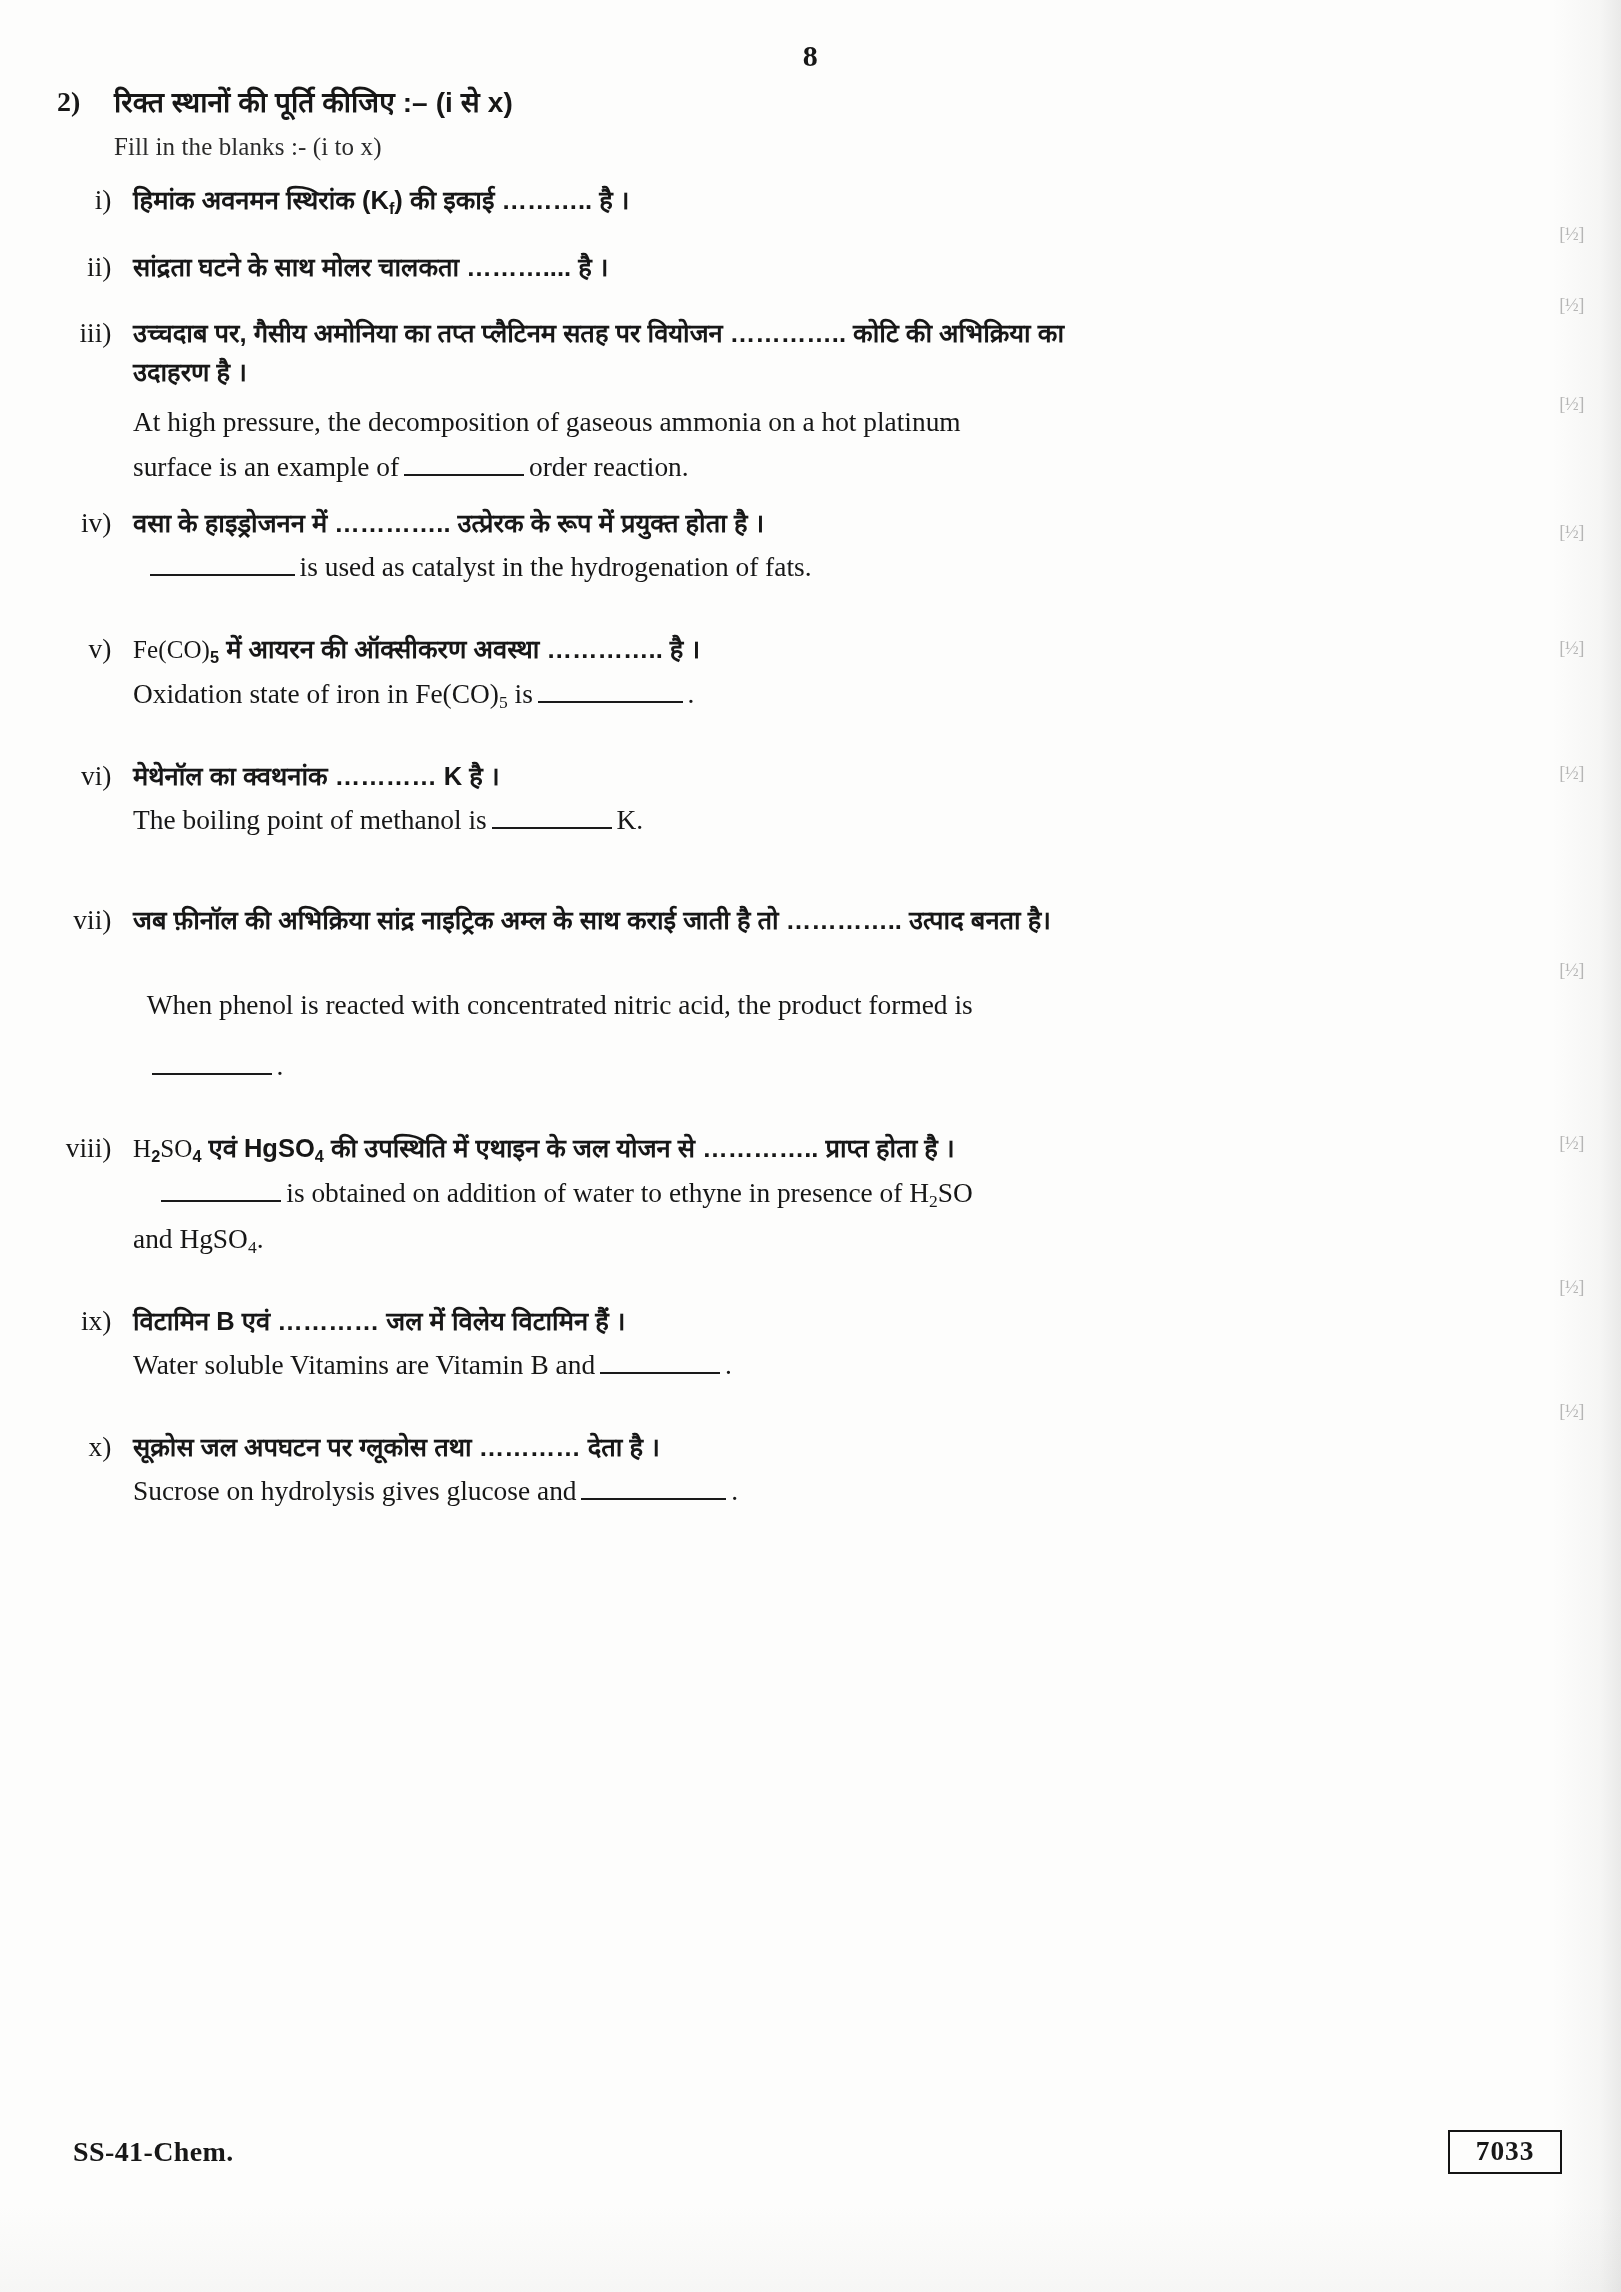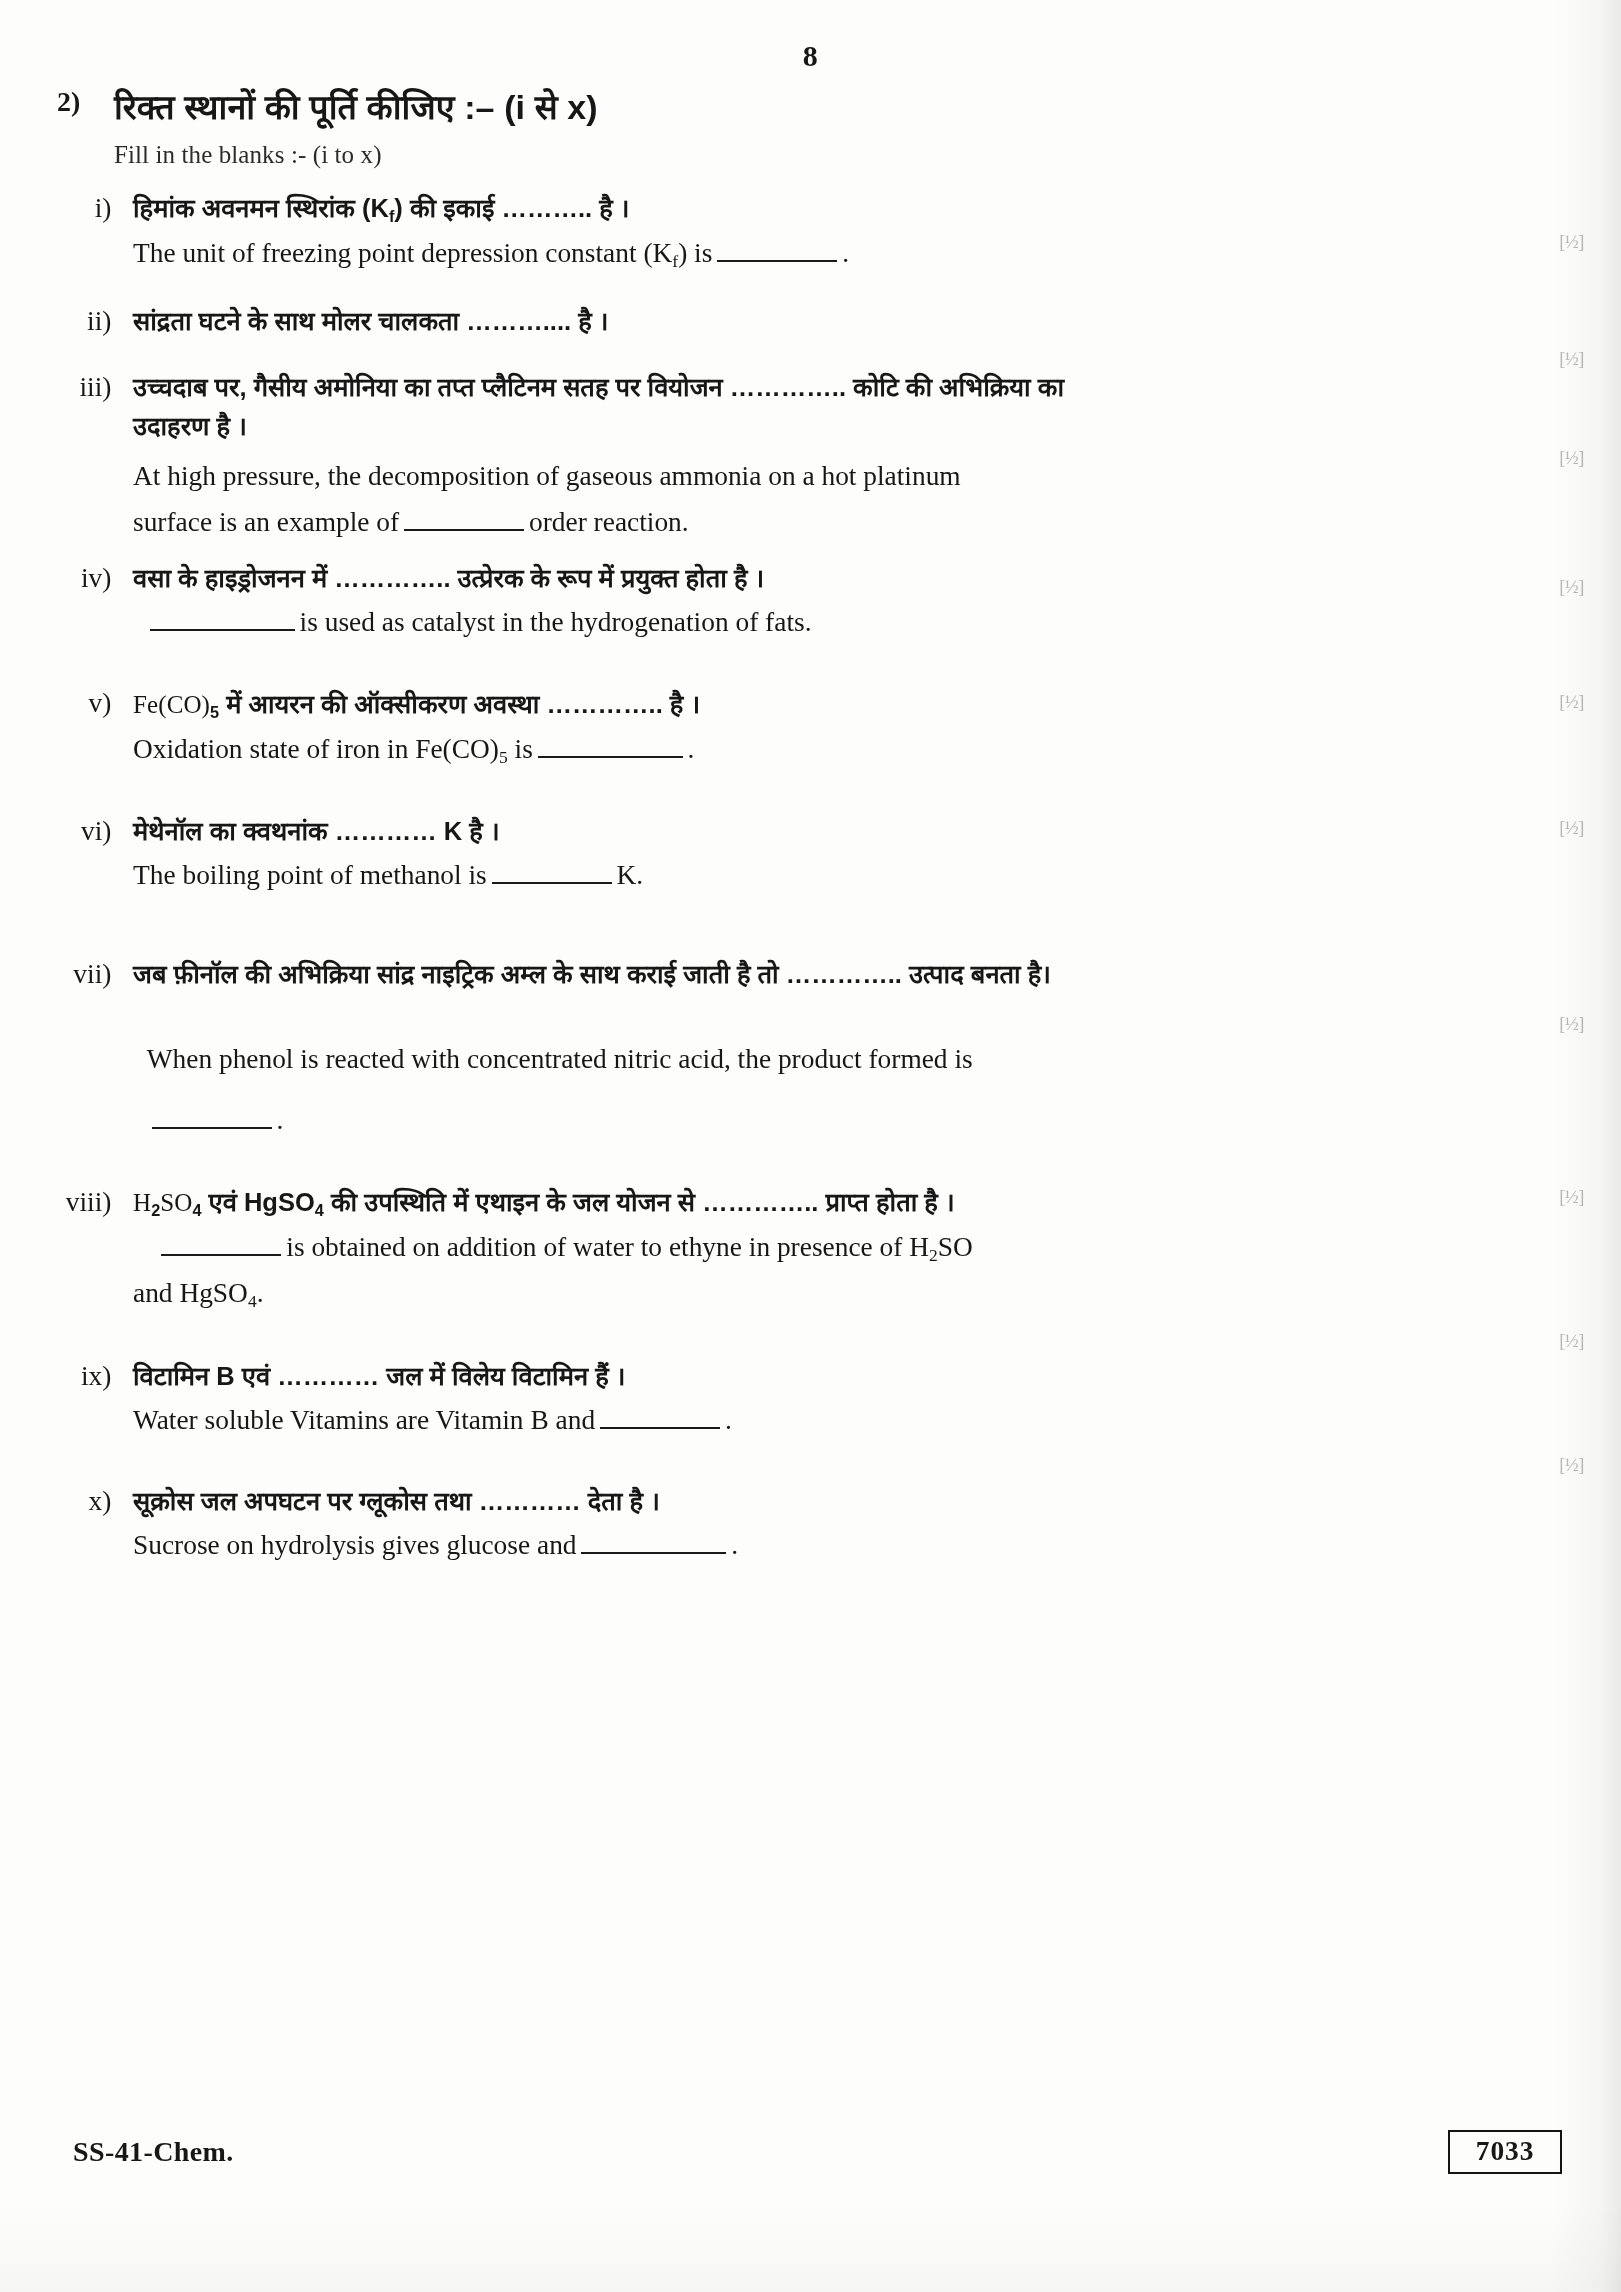--- a/index.html
+++ b/index.html
@@ -67,21 +67,21 @@
     font-size: 28px;
     font-weight: bold;
     padding-top: 2px;
   }
   .q-head-block {
     flex: 1;
   }
   .hi {
     font-family: "Liberation Sans", "DejaVu Sans", sans-serif;
     font-weight: bold;
-    font-size: 34px;
+    font-size: 28px;
     line-height: 1.38;
     letter-spacing: 0.1px;
   }
   .en {
     font-family: Liberation Serif, serif;
     font-size: 25px;
     line-height: 1.42;
     letter-spacing: 0.1px;
   }
   .q-head-hi { margin-bottom: 5.9px; }
@@ -202,21 +202,20 @@
         <div class="en q-head-en">Fill in the blanks :- (i to x)</div>
       </div>
     </div>
 
     <div class="items">
 
       <div class="item" style="margin-top:13.7px;">
         <div class="item-rn">i)</div>
         <div class="item-body">
           <div class="line-hi"><span>हिमांक अवनमन स्थिरांक (K</span><sub>f</sub><span>) की इकाई ……….. है ।</span></div>
-          <div class="line-en"><span>The unit of freezing point depression constant (K</span><sub>f</sub><span>) is</span><span class="blank b-md"></span><span>.</span></div>
         </div>
         <div class="marks" style="top:41px;">[½]</div>
       </div>
 
       <div class="spacer-md"></div>
 
       <div class="item">
         <div class="item-rn">ii)</div>
         <div class="item-body">
           <div class="line-hi">सांद्रता घटने के साथ मोलर चालकता ……….... है ।</div>

